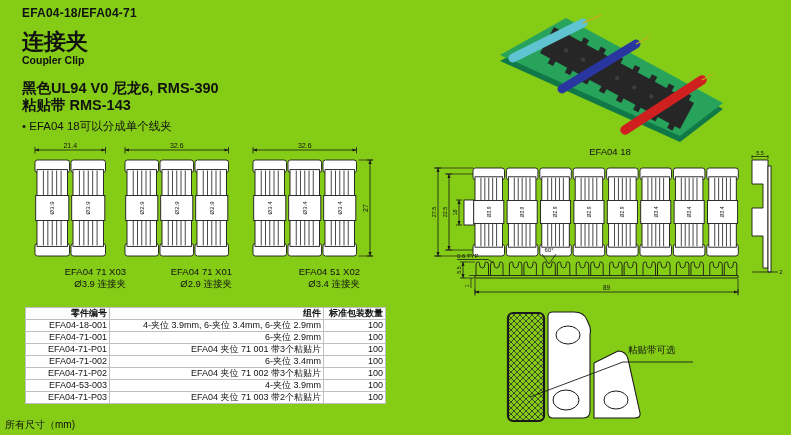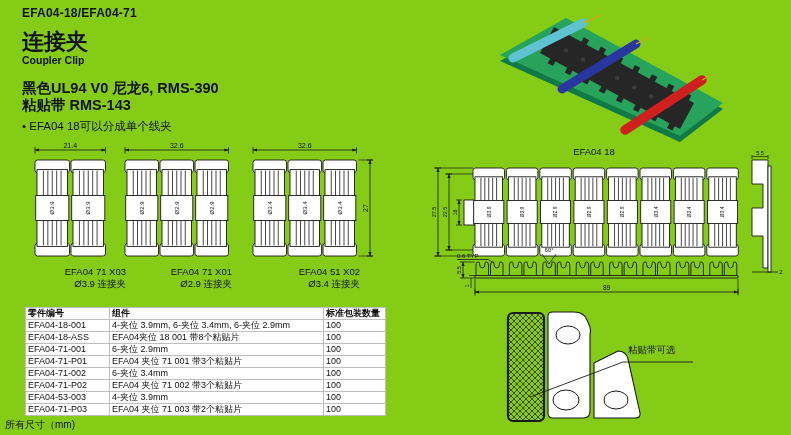--- a/index.html
+++ b/index.html
@@ -9,21 +9,21 @@
   .page{position:relative;width:791px;height:435px;background:#84cc16}
   .hdr{left:22px;top:6px;width:420px}
   .hdr .pn{font-size:12px;font-weight:bold;letter-spacing:.2px}
   .hdr .tzh{font-size:22px;font-weight:bold;line-height:25px;margin-top:9px}
   .hdr .ten{font-size:10.5px;font-weight:bold;margin-top:0px}
   .hdr .spec{font-size:14.5px;font-weight:bold;line-height:17px;margin-top:14px}
   .hdr .spec2{font-size:14.5px;font-weight:bold;line-height:17px}
   .hdr .bullet{font-size:11.5px;margin-top:5px}
   .fig-caption{width:110px;text-align:right;font-size:9.5px;line-height:11.5px}
   .parts-table{border-collapse:collapse;table-layout:fixed;width:360px;font-size:9px;background:#fff}
-  .parts-table th,.parts-table td{border:1px solid #bfbfbf;text-align:left;padding:0 2px;
+  .parts-table th,.parts-table td{border:1px solid #bfbfbf;text-align:right;padding:0 2px;
     height:11.5px;line-height:11px;white-space:nowrap;overflow:hidden;font-weight:normal}
   .parts-table th{font-weight:bold;background:#fdfdfd}
   .note{font-size:10px}
   .prod-cap{width:100px;text-align:center;font-size:9.5px}
   .tape-label{font-size:9.5px;white-space:nowrap}
   svg{display:block}
 </style>
 </head>
 <body>
 
@@ -219,25 +219,20 @@
           <th>标准包装数量</th>
         </tr>
       </thead>
       <tbody>
         <tr>
           <td>EFA04-18-001</td>
           <td>4-夹位 3.9mm, 6-夹位 3.4mm, 6-夹位 2.9mm</td>
           <td>100</td>
         </tr>
         <tr>
-          <td>EFA04-18-ASS</td>
-          <td>EFA04夹位 18 001 带8个粘贴片</td>
-          <td>100</td>
-        </tr>
-        <tr>
           <td>EFA04-71-001</td>
           <td>6-夹位 2.9mm</td>
           <td>100</td>
         </tr>
         <tr>
           <td>EFA04-71-P01</td>
           <td>EFA04 夹位 71 001 带3个粘贴片</td>
           <td>100</td>
         </tr>
         <tr>
@@ -292,21 +287,21 @@
       <circle cx="154.2284" cy="82.3296" r="2.2" fill="#3d3d3d"></circle>
       <circle cx="171.281" cy="91.564" r="2.2" fill="#3d3d3d"></circle>
       <circle cx="188.3336" cy="100.79839999999999" r="2.2" fill="#3d3d3d"></circle>
       <line x1="33" y1="53" x2="103" y2="18" stroke="#5fc3d2" stroke-width="9" stroke-linecap="round"></line>
       <line x1="103" y1="18" x2="121" y2="10" stroke="#c2ae1c" stroke-width="1.4"></line>
       <line x1="82" y1="84" x2="156" y2="39" stroke="#2a36a0" stroke-width="9" stroke-linecap="round"></line>
       <line x1="156" y1="39" x2="169" y2="32" stroke="#c2ae1c" stroke-width="1.4"></line>
       <line x1="145" y1="125" x2="222" y2="75" stroke="#cf1f1f" stroke-width="9.5" stroke-linecap="round"></line>
       <line x1="222" y1="75" x2="233" y2="69" stroke="#c2ae1c" stroke-width="1.4"></line>
     </svg>
-  <div class="abs prod-cap" style="left:544px;top:146px">EFA04 18</div>
+  <div class="abs prod-cap" style="left:560px;top:146px">EFA04 18</div>
 
   <svg id="strip-svg" class="abs" style="left:430px;top:150px" width="361" height="156" viewBox="0 0 361 156">
       <g>
         <rect x="34" y="50" width="10" height="25" rx="0" fill="#fff" stroke="#1a1a1a" stroke-width="0.9"></rect>
         <rect x="43" y="18" width="31.5" height="11.8" rx="2.5" fill="#fff" stroke="#1a1a1a" stroke-width="0.9"></rect>
         <rect x="43" y="94.2" width="31.5" height="11.8" rx="2.5" fill="#fff" stroke="#1a1a1a" stroke-width="0.9"></rect>
         <rect x="45" y="26.8" width="27.5" height="70.4" rx="0" fill="#fff" stroke="#1a1a1a" stroke-width="0.9"></rect>
         <line x1="50.916666666666664" y1="27.8" x2="50.916666666666664" y2="50.56" stroke="#1a1a1a" stroke-width="0.8"></line>
         <line x1="50.916666666666664" y1="73.44" x2="50.916666666666664" y2="96.2" stroke="#1a1a1a" stroke-width="0.8"></line>
         <line x1="54.833333333333336" y1="27.8" x2="54.833333333333336" y2="50.56" stroke="#1a1a1a" stroke-width="0.8"></line>

